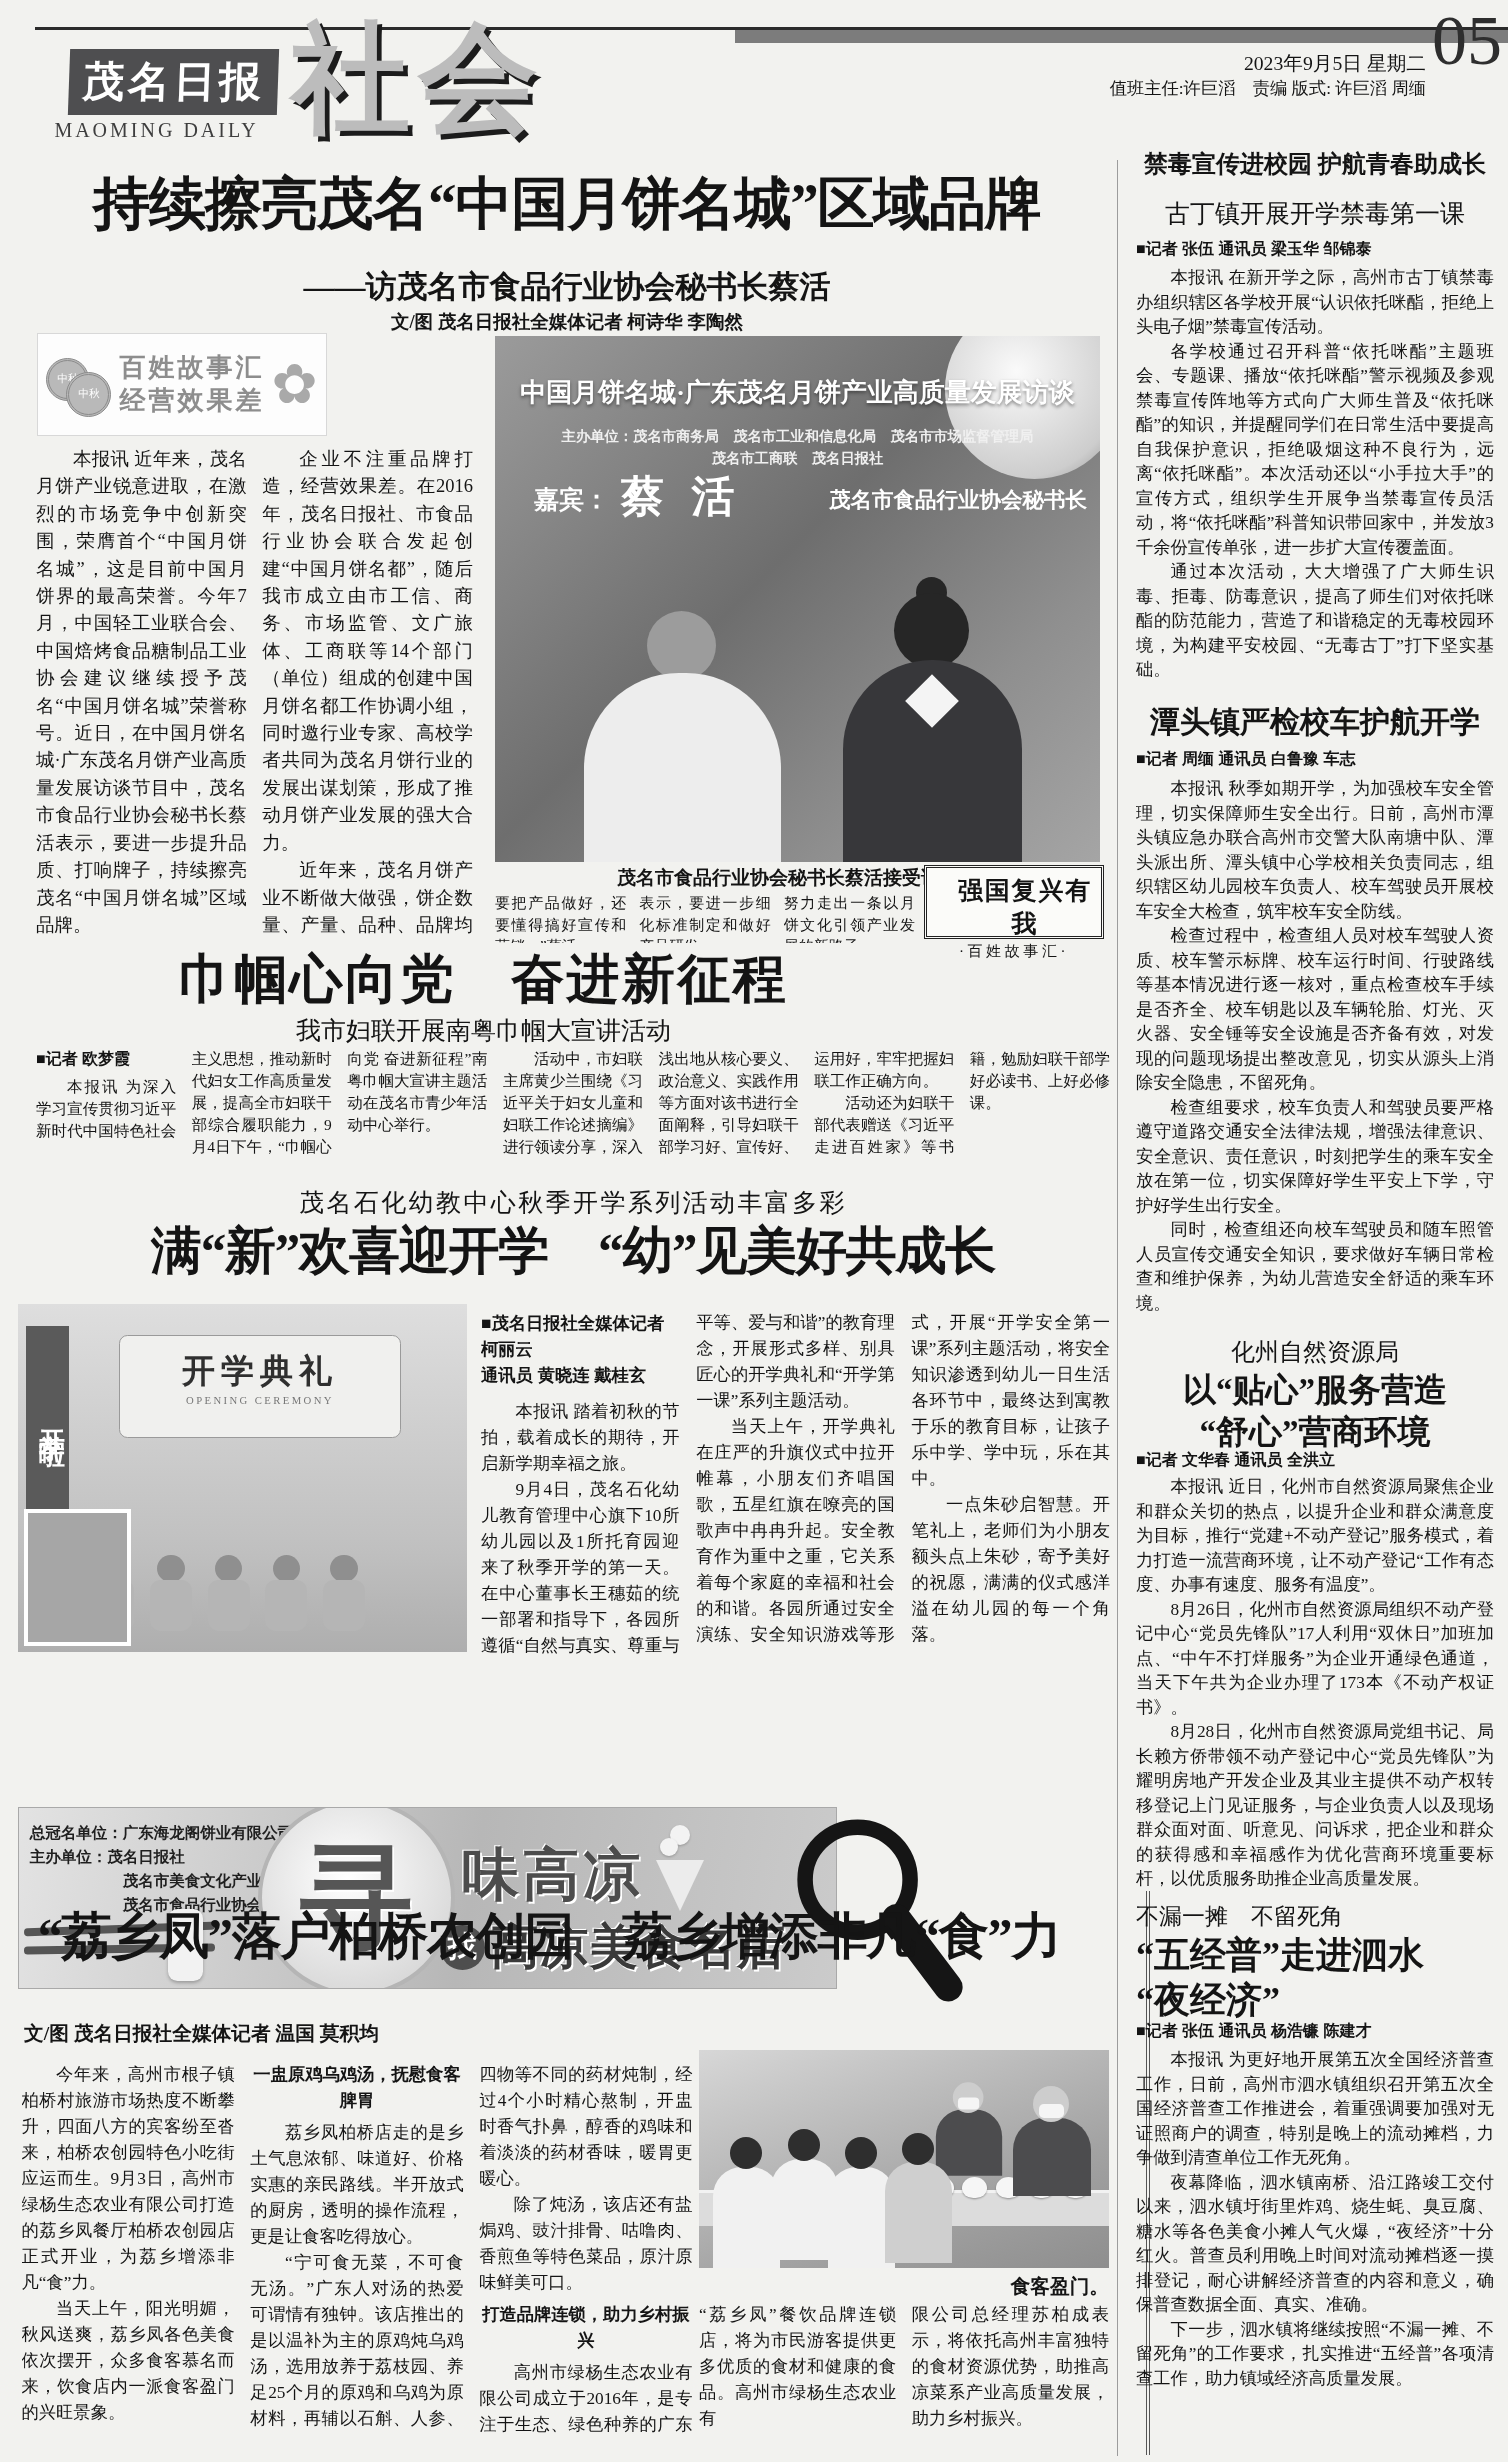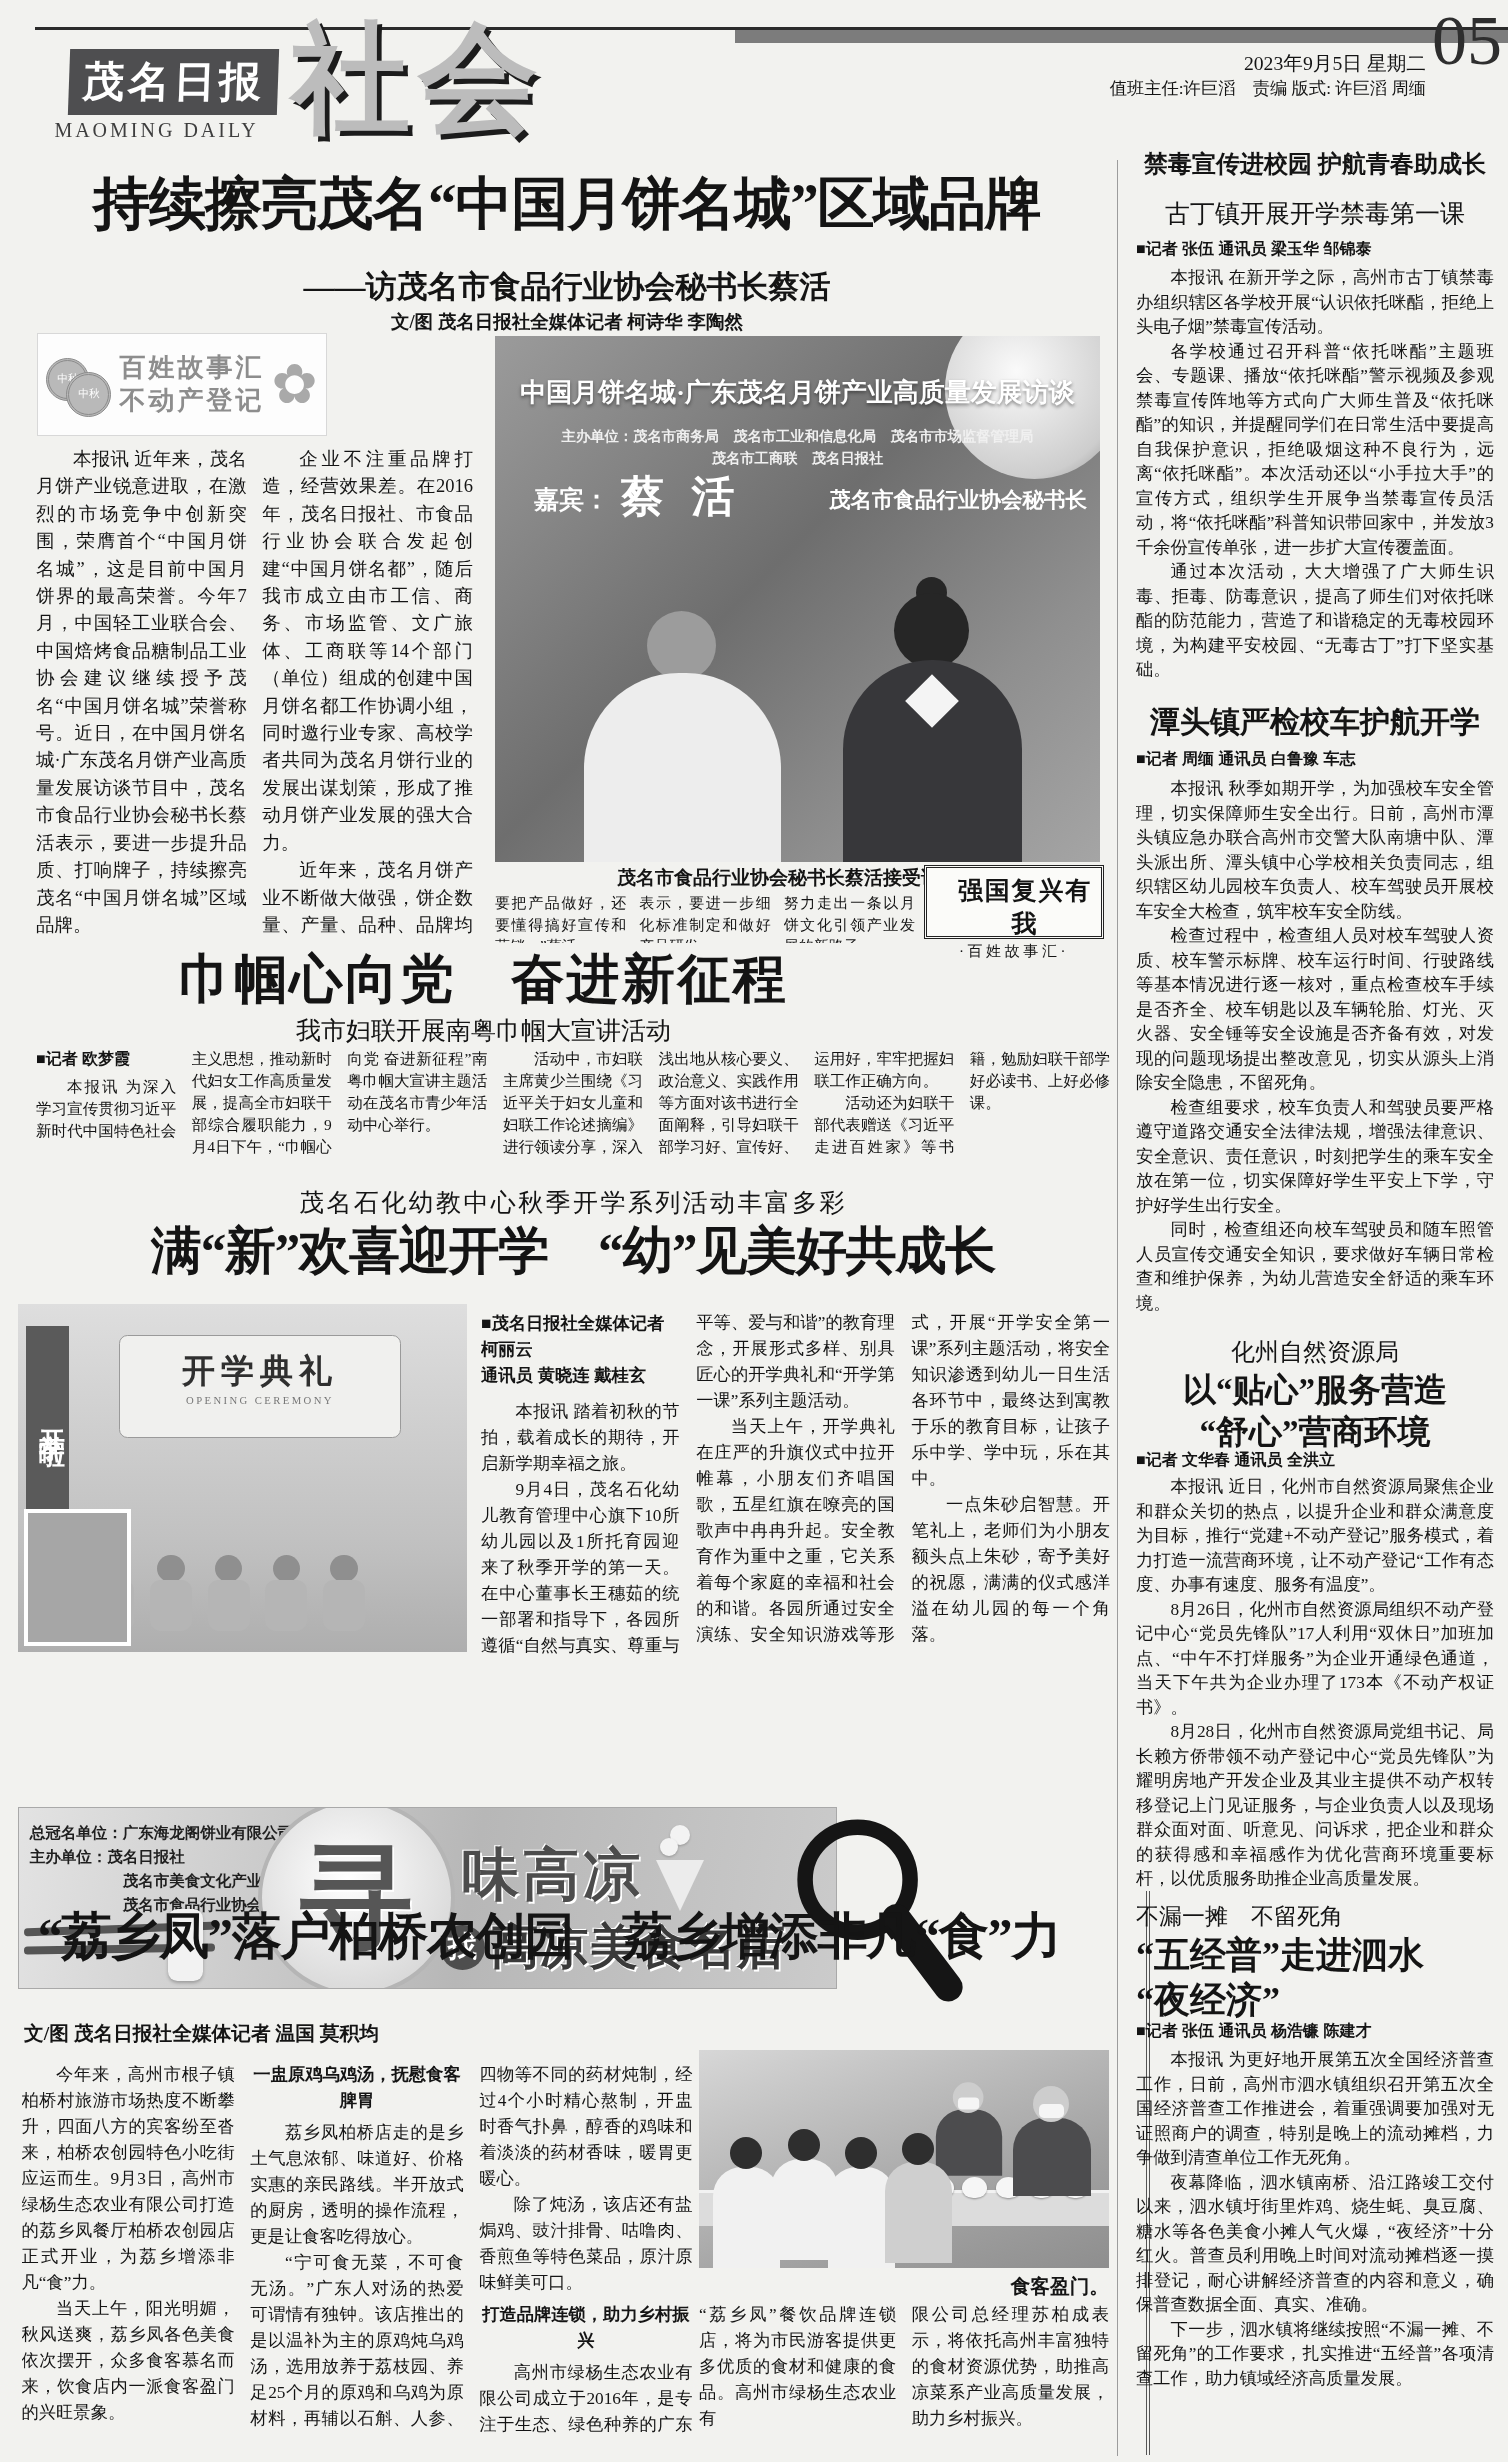--- a/index.html
+++ b/index.html
@@ -165,21 +165,21 @@
   <div class="abs lead-sub">——访茂名市食品行业协会秘书长蔡活</div>
   <div class="abs lead-by">文/图 茂名日报社全媒体记者 柯诗华 李陶然</div>
 
   <div class="abs promo-box">
     <div class="mooncake-wrap">
       <div class="mc mc1">中秋</div>
       <div class="mc mc2">中秋</div>
     </div>
     <div class="promo-titles">
       <div>百姓故事汇</div>
-      <div>不动产登记</div>
+      <div>经营效果差</div>
     </div>
     <div class="flower">✿</div>
   </div>
 
   <div class="abs lead-cols bt">
     <div class="lc">
       <p>本报讯 近年来，茂名月饼产业锐意进取，在激烈的市场竞争中创新突围，荣膺首个“中国月饼名城”，这是目前中国月饼界的最高荣誉。今年7月，中国轻工业联合会、中国焙烤食品糖制品工业协会建议继续授予茂名“中国月饼名城”荣誉称号。近日，在中国月饼名城·广东茂名月饼产业高质量发展访谈节目中，茂名市食品行业协会秘书长蔡活表示，要进一步提升品质、打响牌子，持续擦亮茂名“中国月饼名城”区域品牌。</p>
 
     </div>
     <div class="lc">

